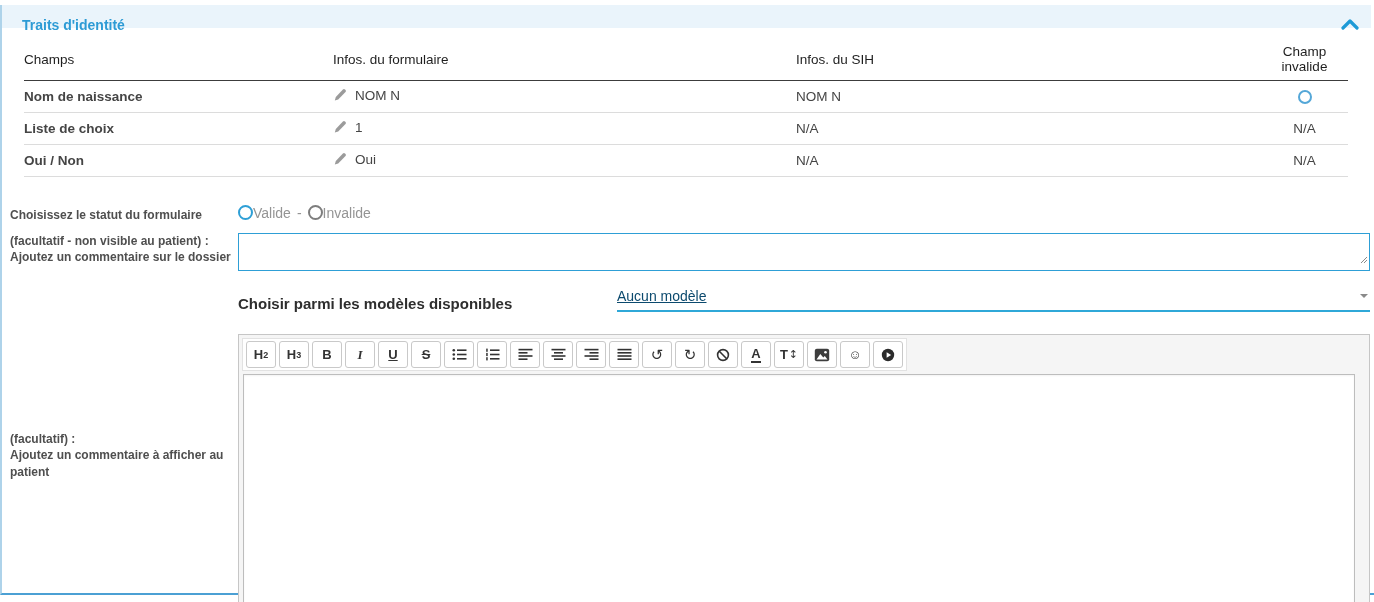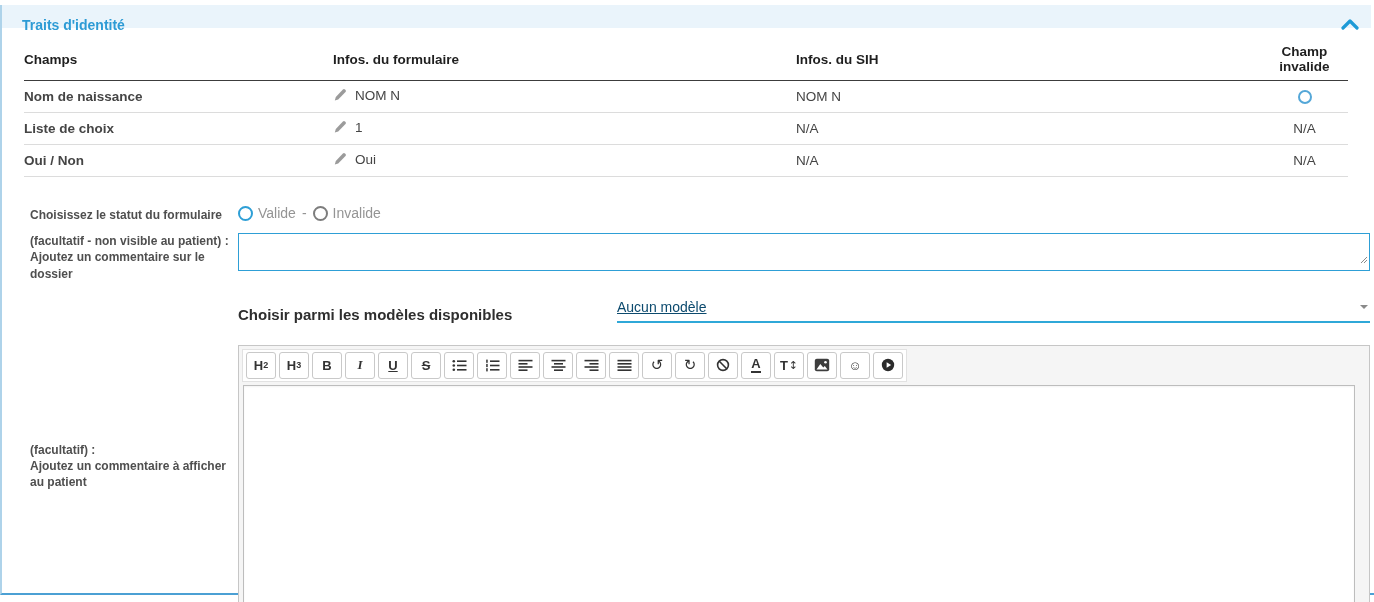--- a/index.html
+++ b/index.html
@@ -20,49 +20,49 @@
     padding:16px 12px 0 20px;
   }
   .panel-title { color:#2d9bd5; font-weight:bold; font-size:14px; }
   .collapse-btn { cursor:pointer; display:flex; align-items:center; }
   
   table.fields {
     margin:13px 28px 0 22px; width:1324px;
     border-collapse:collapse; font-size:13.5px;
   }
   table.fields th {
-    text-align:left; font-weight:bold; color:#1f1f1f;
+    text-align:left; font-weight:normal; color:#1f1f1f;
     padding:3px 0 6px; border-bottom:1px solid #3c3c3c;margin-top:9px;
   }
   table.fields td { padding:7px 0; border-bottom:1px solid #dcdcdc; color:#454545; }
   .col-field { width:309px; }
   .col-form { width:463px; }
   .col-sih { width:465px; }
   .col-invalid { width:87px; text-align:center !important; }
   td.field-name { font-weight:bold; color:#1c1c1c; }
   .pencil { display:inline-block; vertical-align:-2px; margin-right:8px; cursor:pointer; }
   .na-muted { color:#a3a3a3; }
   
   .radio-circle {
     display:inline-block; width:15px; height:15px; border-radius:50%;
     background:#fff; border:2px solid #54a7d8; vertical-align:middle; cursor:pointer;
   }
   .radio-gray { border-color:#7d7d7d; }
   .radio-blue { border-color:#2e9fd6; }
   
   .form-row { display:flex; align-items:flex-start; }
   .form-label {
-    width:236px; flex:0 0 236px; padding-left:28px;
+    width:236px; flex:0 0 236px; padding-left:8px;
     font-size:12px; font-weight:bold; color:#4f4f4f; line-height:1.35;
   }
   .form-label span { display:block; }
   .form-content { flex:1; margin-right:4px; }
   .row-status { margin-top:30px; }
   .status-options { display:flex; align-items:center; gap:6px; font-size:14px; color:#949494; margin-top:-2px; }
-  .status-opt { display:flex; align-items:center; gap:5px; cursor:pointer; }
+  .status-opt { display:flex; cursor:pointer; }
   .row-dossier { margin-top:10px; }
   .textarea-wrap { position:relative; }
   textarea.dossier {
     width:100%; height:38px; border:1px solid #2e9fd6; background:#fff;
     resize:none; font-family:inherit; font-size:13px; padding:4px 6px; outline:none; display:block;
   }
   .resize-handle { position:absolute; right:2px; bottom:3px; cursor:nwse-resize; }
   .row-select { margin-top:17px; }
   .select-line { display:flex; align-items:flex-end; }
   .select-label { width:379px; flex:0 0 379px; font-size:15px; color:#2e2e2e; font-weight:bold; }

